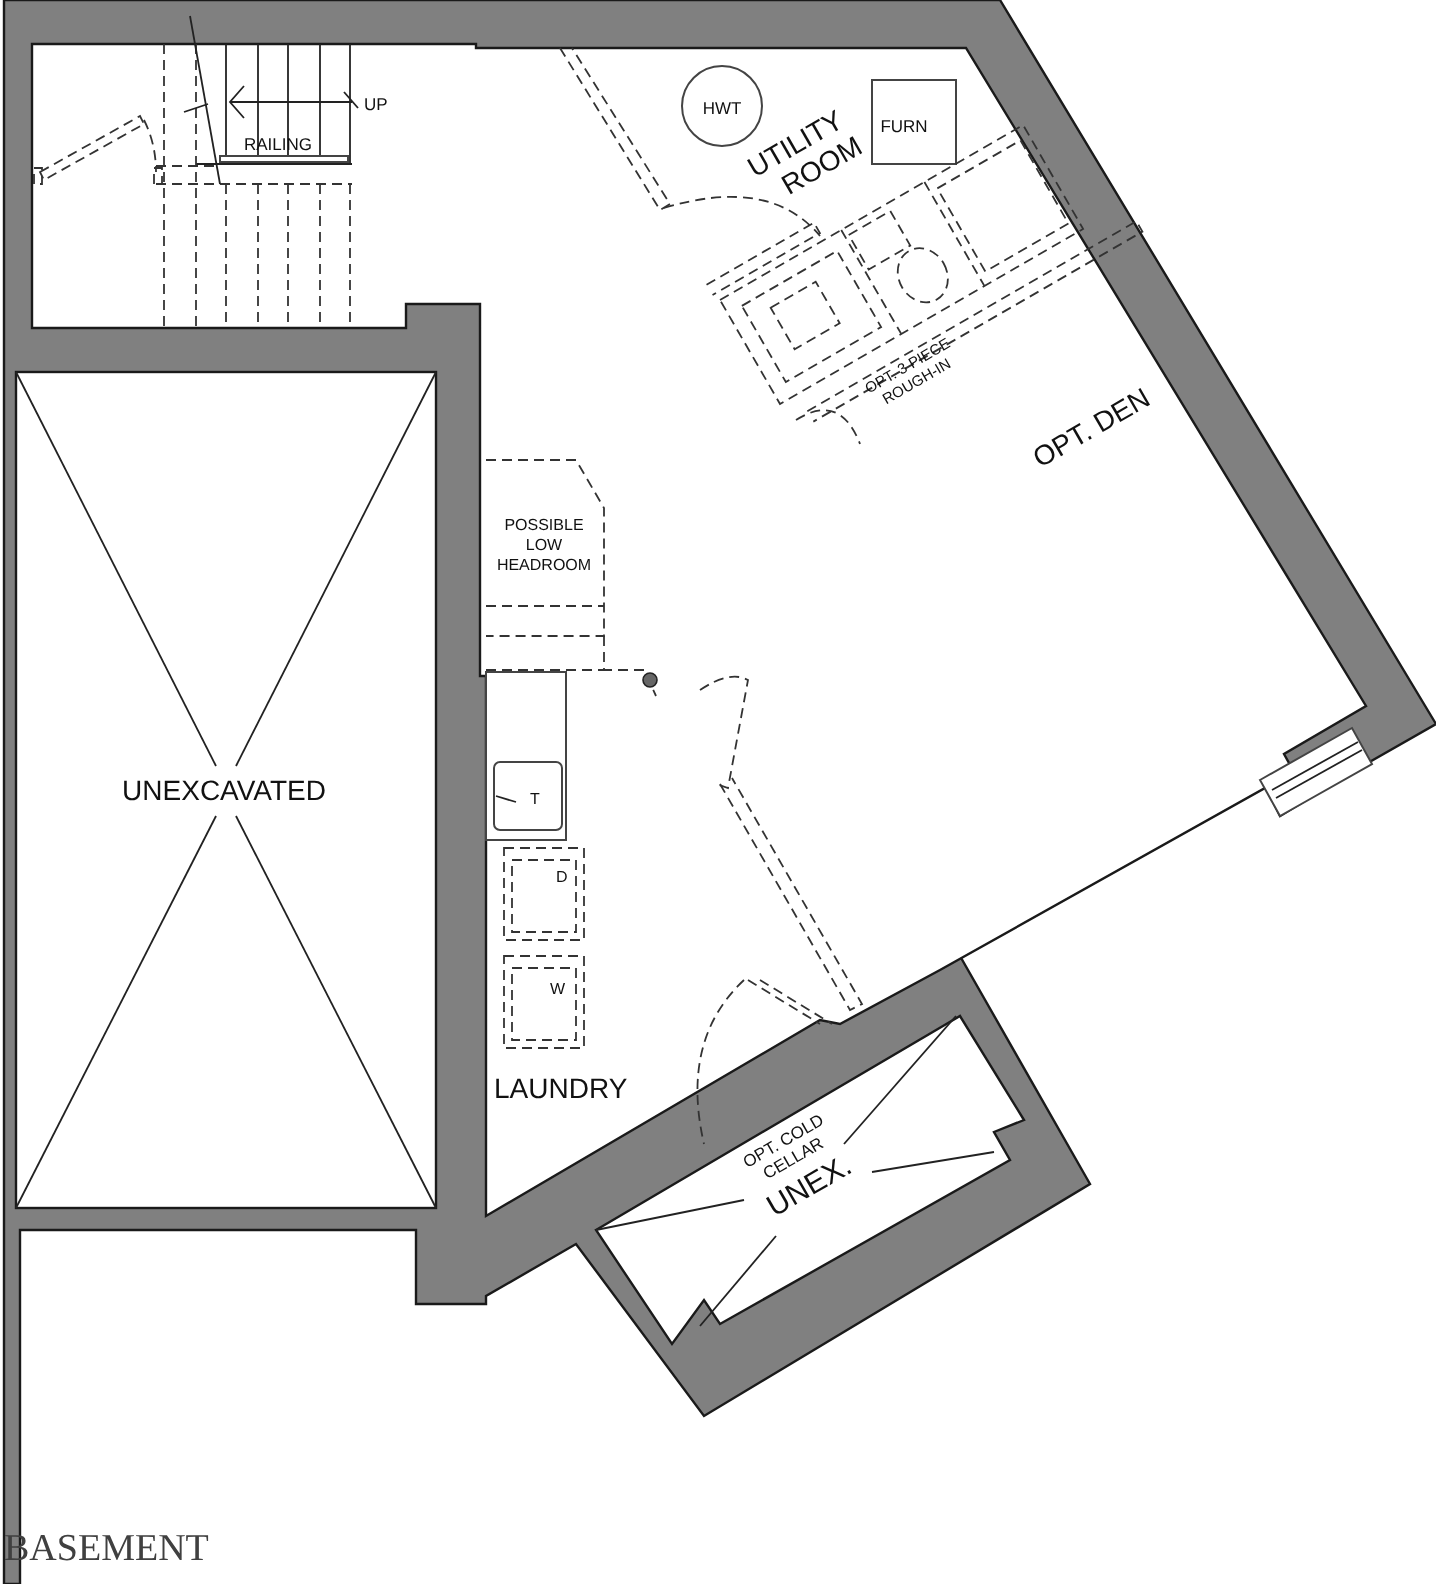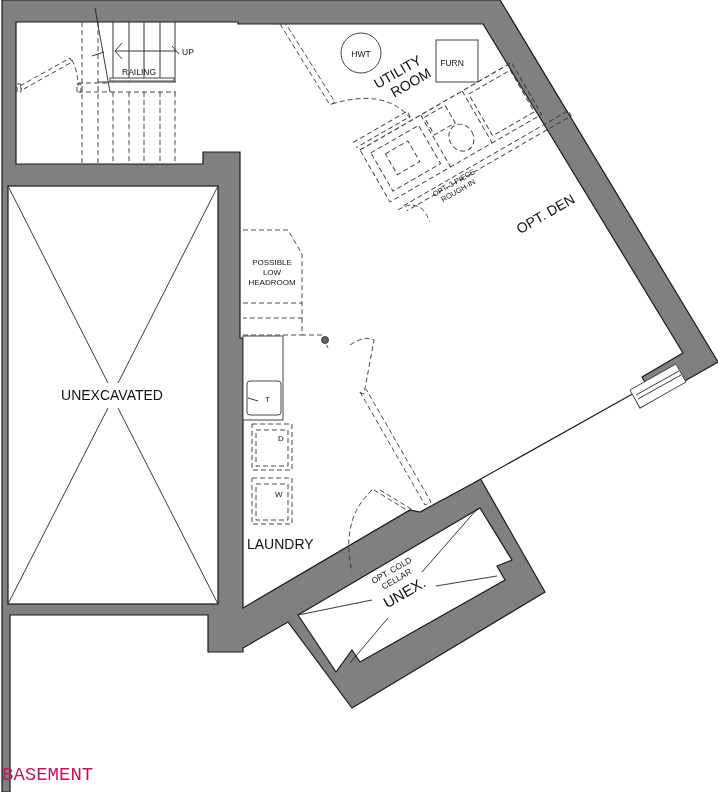--- a/index.html
+++ b/index.html
@@ -4,21 +4,21 @@
 <style>
   html, body { margin: 0; padding: 0; background: #ffffff; }
   body { width: 718px; height: 792px; position: relative; overflow: hidden; font-family: "Liberation Sans", "DejaVu Sans", sans-serif; }
   #plan { position: absolute; left: 0; top: 0; width: 718px; height: 792px; }
   .wall { fill: #808080; stroke: #1a1a1a; stroke-width: 1.2; }
   .room { fill: #ffffff; stroke: #1a1a1a; stroke-width: 1.2; }
   .thin { fill: none; stroke: #222; stroke-width: 0.9; }
   .dash { fill: none; stroke: #333; stroke-width: 0.9; stroke-dasharray: 5 3; }
   .fix { fill: #fff; stroke: #444; stroke-width: 1; }
   .lbl { font-family: "Liberation Sans", "DejaVu Sans", sans-serif; fill: #111; }
-  .page-title { position: absolute; left: 2px; top: 764px; font-size: 19px; color: #be185d; font-family: Liberation Mono, monospace; letter-spacing: 0px; }
+  .page-title { position: absolute; left: 2px; top: 764px; font-size: 19px; color: #404040; font-family: Liberation Serif, serif; letter-spacing: 0px; }
 </style>
 </head>
 <body>
 
 <svg id="plan" viewBox="0 0 718 792" xmlns="http://www.w3.org/2000/svg">
 
   <g>
 
     <path class="wall" d="
       M 4 0 L 500 0 L 718 362 L 683 382

